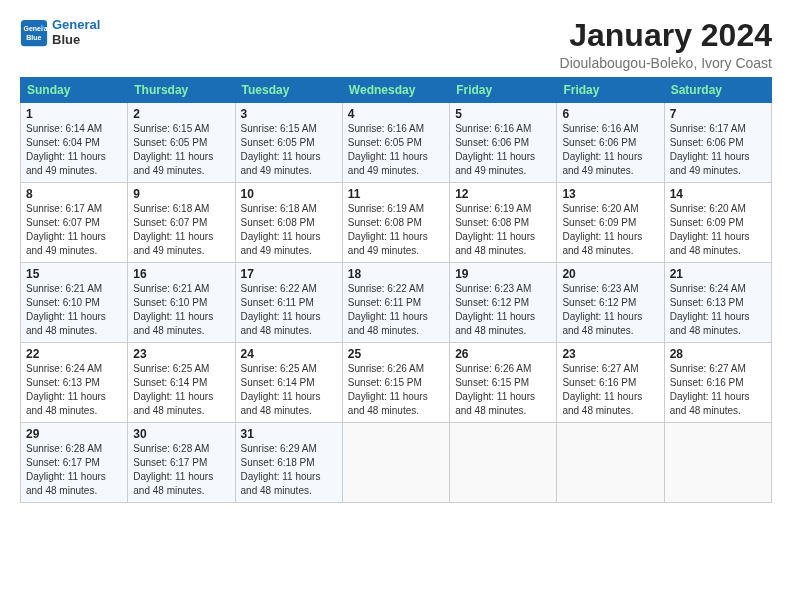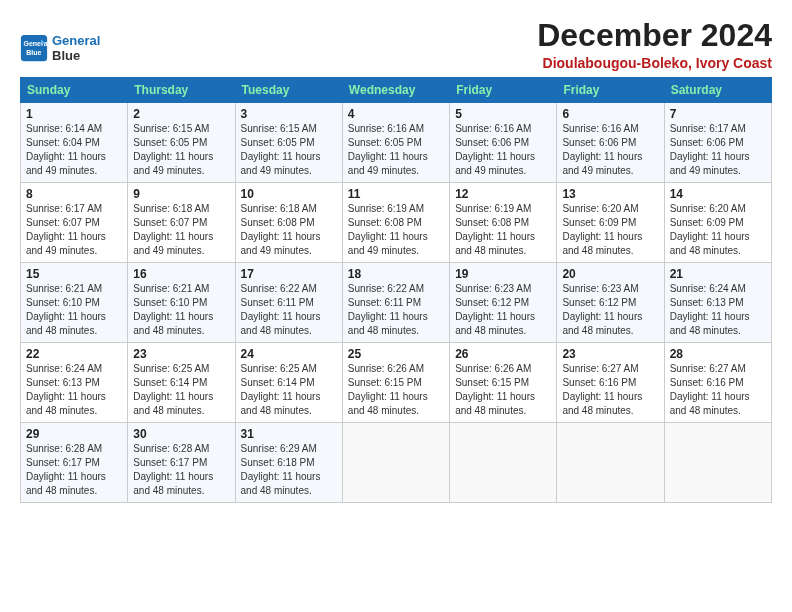--- a/index.html
+++ b/index.html
@@ -15,42 +15,41 @@
       padding: 18px 20px 12px 20px;
     }
     .header {
       display: flex;
       align-items: flex-start;
       justify-content: space-between;
       margin-bottom: 6px;
     }
     .logo {
       display: flex;
+      align-items: center;
       gap: 0px;
-      margin-top: 16px;
     }
     .logo-icon {
       width: 28px;
       height: 28px;
       margin-right: 4px;
     }
     .title-block {
       text-align: right;
     }
     .month-title {
       font-size: 32px;
       font-weight: bold;
       color: #222;
       line-height: 1.1;
     }
     .location {
       font-size: 14px;
-      color: #b91c1c;
+      color: #737373;
       margin-top: 2px;
-      font-weight: bold;
     }
     .calendar {
       width: 100%;
       border-collapse: collapse;
       table-layout: fixed;
       font-size: 10px;
     }
     .calendar thead tr th {
       background: #1a6eb5;
       color: #86efac;
@@ -102,21 +101,21 @@
         <polygon points="24,6 30,12 24,10" fill="#5ab4f0"></polygon>
       </svg>
       <div>
         <div style="font-size:13px;font-weight:bold;color:#333;line-height:1.15;">
           <span style="color:#1a6eb5;">General</span>
         </div>
         <div style="font-size:13px;font-weight:bold;color:#333;line-height:1.15;">Blue</div>
       </div>
     </div>
     <div class="title-block">
-      <div class="month-title">December 2024</div>
+      <div class="month-title">January 2024</div>
       <div class="location">Dioulabougou-Boleko, Ivory Coast</div>
     </div>
   </div>
 
   <table class="calendar">
     <thead>
       <tr>
         <th>Sunday</th>
         <th>Thursday</th>
         <th>Tuesday</th>

